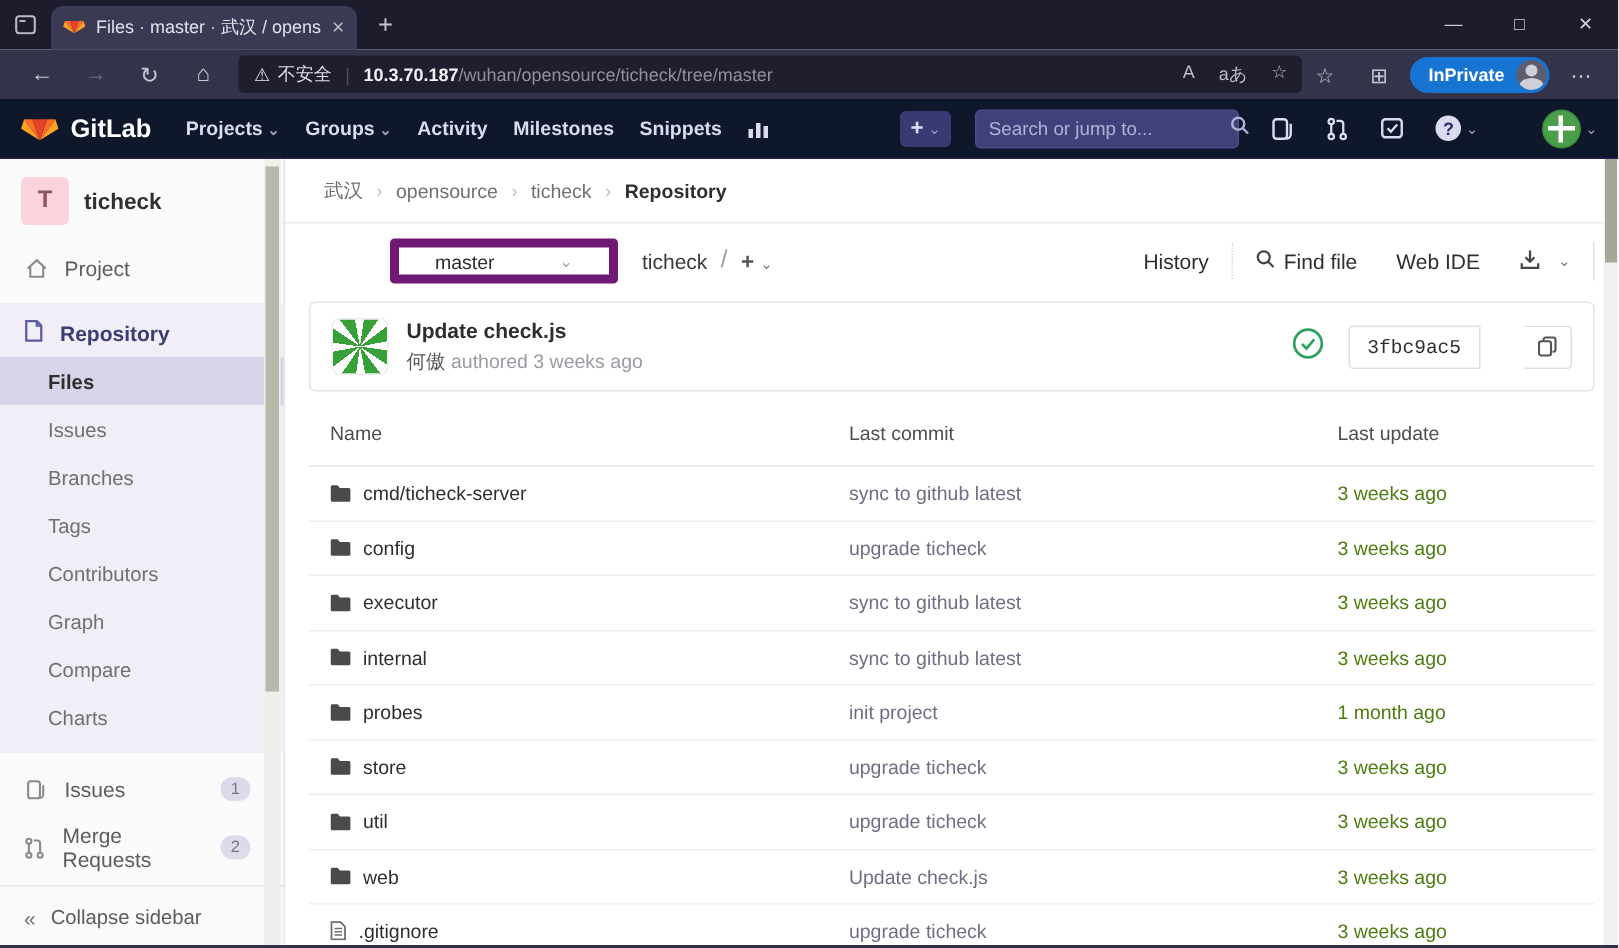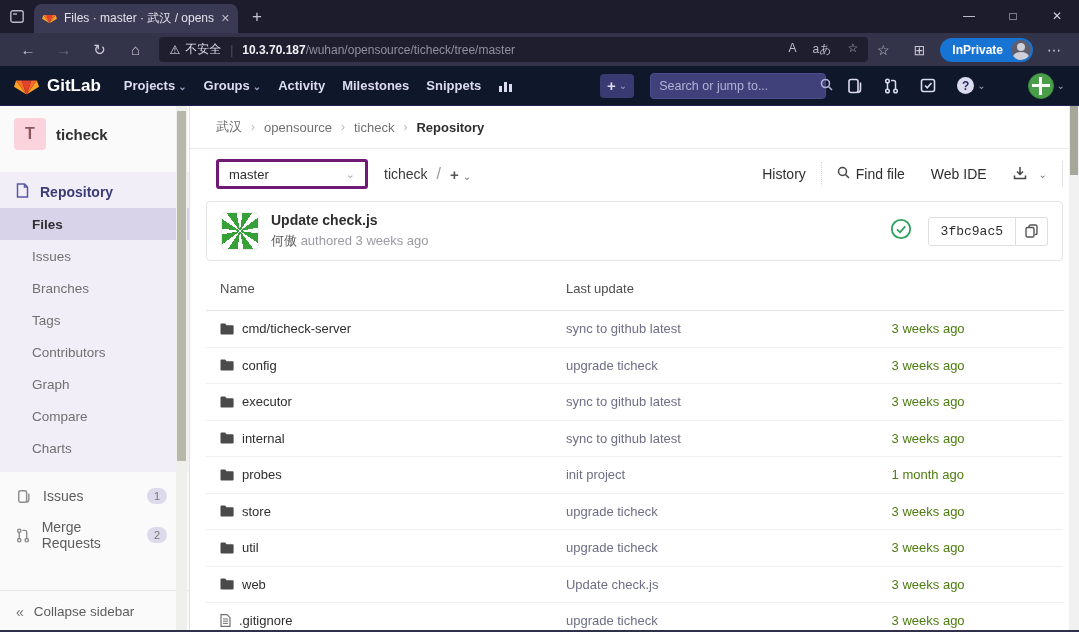--- a/index.html
+++ b/index.html
@@ -95,23 +95,23 @@
   .sb-thumb { position:absolute; top:5px; left:1px; width:9px; height:350px; background:#b7b7aa; cursor:pointer; }
 
   
   .main { position:absolute; left:190px; top:106px; right:0; bottom:0; background:#fff; overflow:hidden; }
   .breadcrumb { height:43px; border-bottom:1px solid #ececec; display:flex; align-items:center;
     gap:9px; padding-left:26px; font-size:13px; }
   .crumb { color:#707070; cursor:pointer; }
   .crumb-sep { color:#b8b8c4; font-size:12px; }
   .crumb-cur { color:#2e2e2e; font-weight:bold; }
   .tree-bar { height:50px; display:flex; align-items:center; padding:0 16px 0 26px; }
-  .branch-sel { width:152px; height:30px; border:3px solid #701a75; border-radius:3px; background:#fff;
-    display:flex; align-items:center; justify-content:space-between; padding:0 10px;
-    font-size:13px; color:#2e2e2e; cursor:pointer; }
+  .branch-sel { width:152px; height:30px; border:6px solid #701a75; border-radius:3px; background:#fff;
+    display:flex; align-items:center; justify-content:space-between; padding:0 24px;
+    font-size:13px; color:#2e2e2e; cursor:pointer;margin-left:44px; }
   .branch-sel .caret { color:#a8a8a8; font-size:11px; }
   .tree-path { margin-left:16px; font-size:14px; color:#3a3a3a; }
   .tree-slash { margin:0 9px; color:#9a9aa4; }
   .tree-plus { color:#555; font-size:15px; font-weight:bold; cursor:pointer; }
   .tree-plus .caret { font-size:10px; font-weight:normal; margin-left:4px; color:#777; }
   .tree-actions { margin-left:auto; display:flex; align-items:center; font-size:14px; color:#2e2e2e; }
   .tree-actions .act { display:flex; align-items:center; gap:6px; cursor:pointer; }
   .ta-sep-dot { width:1px; height:24px; border-left:1px dotted #d8d8d8; margin:0 15px; }
   .ta-gap { width:26px; }
   .ta-sep-solid { width:1px; height:26px; background:#e2e2e8; margin-left:15px; }
@@ -120,21 +120,21 @@
   .commit-panel { margin:2px 16px 0 16px; border:1px solid #e5e5e5; border-radius:4px;
     padding:10px 14px; display:flex; align-items:center; }
   .commit-avatar { width:38px; height:38px; border-radius:5px; border:1px solid #eee;
     background:repeating-conic-gradient(from 8deg, #38a038 0 26deg, #ffffff 26deg 45deg); }
   .commit-txt { margin-left:12px; }
   .commit-title { font-size:14px; font-weight:bold; color:#2e2e2e; cursor:pointer; }
   .commit-sub { font-size:13px; margin-top:4px; }
   .commit-author { color:#585858; cursor:pointer; }
   .commit-when { color:#9a9aa2; }
   .commit-right { margin-left:auto; display:flex; align-items:center; gap:16px; }
-  .sha-group { display:flex; }
+  .sha-group { display:flex;gap:29px; }
   .sha-box { border:1px solid #dfdfdf; border-radius:3px 0 0 3px; padding:6px 12px;
     font-family:"Liberation Mono", monospace; font-size:13px; color:#2e2e2e; }
   .copy-btn { border:1px solid #dfdfdf; border-left:none; border-radius:0 3px 3px 0;
     padding:6px 9px; display:flex; align-items:center; cursor:pointer; background:#fff; }
 
   .file-table { margin:6px 16px 0 16px; }
   .ft-row { display:flex; align-items:center; height:36.5px; border-bottom:1px solid #efefef; }
   .ft-head { height:44px; border-bottom:1px solid #e5e5e5; }
   .ft-head .c { font-size:13px; color:#4e4e4e; }
   .c-name { width:42%; padding-left:14px; display:flex; align-items:center; gap:8px; }
@@ -275,20 +275,28 @@
     <span class="gl-ic">
       <span class="gl-avatar"></span>
       <span class="gl-caret">⌄</span>
     </span>
   </div>
 
   <div class="sidebar">
     <div class="proj-head">
       <span class="proj-avatar">T</span>
       <span class="proj-name">ticheck</span>
+    </div>
+    <div class="sb-item">
+      <span class="ic">
+        <svg width="15" height="14" viewBox="0 0 15 14">
+            <path d="M1.5 7 L7.5 1.5 L13.5 7 M3.2 6 v6.5 h8.6 V6" fill="none" stroke="#8a8a8a" stroke-width="1.4"></path>
+          </svg>
+      </span>
+      <span>Project</span>
     </div>
     <div class="repo-section">
       <div class="repo-head">
         <span class="ic">
           <svg width="13" height="15" viewBox="0 0 13 15">
               <path d="M1.5 1 h7 l3 3 v10 h-10 z" fill="none" stroke="#5a5aa0" stroke-width="1.5"></path>
               <path d="M8.5 1 v3 h3" fill="none" stroke="#5a5aa0" stroke-width="1.5"></path>
             </svg>
         </span>
         <span>Repository</span>
@@ -409,20 +417,21 @@
                 <path d="M4 3.5 V2.5 a1.5 1.5 0 0 1 1.5 -1.5 h5 a1.5 1.5 0 0 1 1.5 1.5 v6.5 a1.5 1.5 0 0 1 -1.5 1.5 H10" fill="none" stroke="#555" stroke-width="1.4"></path>
               </svg>
           </span>
         </span>
       </div>
     </div>
 
     <div class="file-table">
       <div class="ft-row ft-head">
         <span class="c c-name">Name</span>
+        <span class="c c-commit">Last commit</span>
         <span class="c c-updated">Last update</span>
       </div>
       <div id="ft-body">
           <div class="ft-row">
             <span class="c-name">
               <span class="f-ic">
                 <svg width="14" height="12" viewBox="0 0 14 12">
                   <path d="M0.5 1.5 a1 1 0 0 1 1 -1 h3.6 l1.5 1.8 h6 a1 1 0 0 1 1 1 v7.2 a1 1 0 0 1 -1 1 h-11.1 a1 1 0 0 1 -1 -1 z" fill="#4a4a4a"></path>
                 </svg>
               </span>

